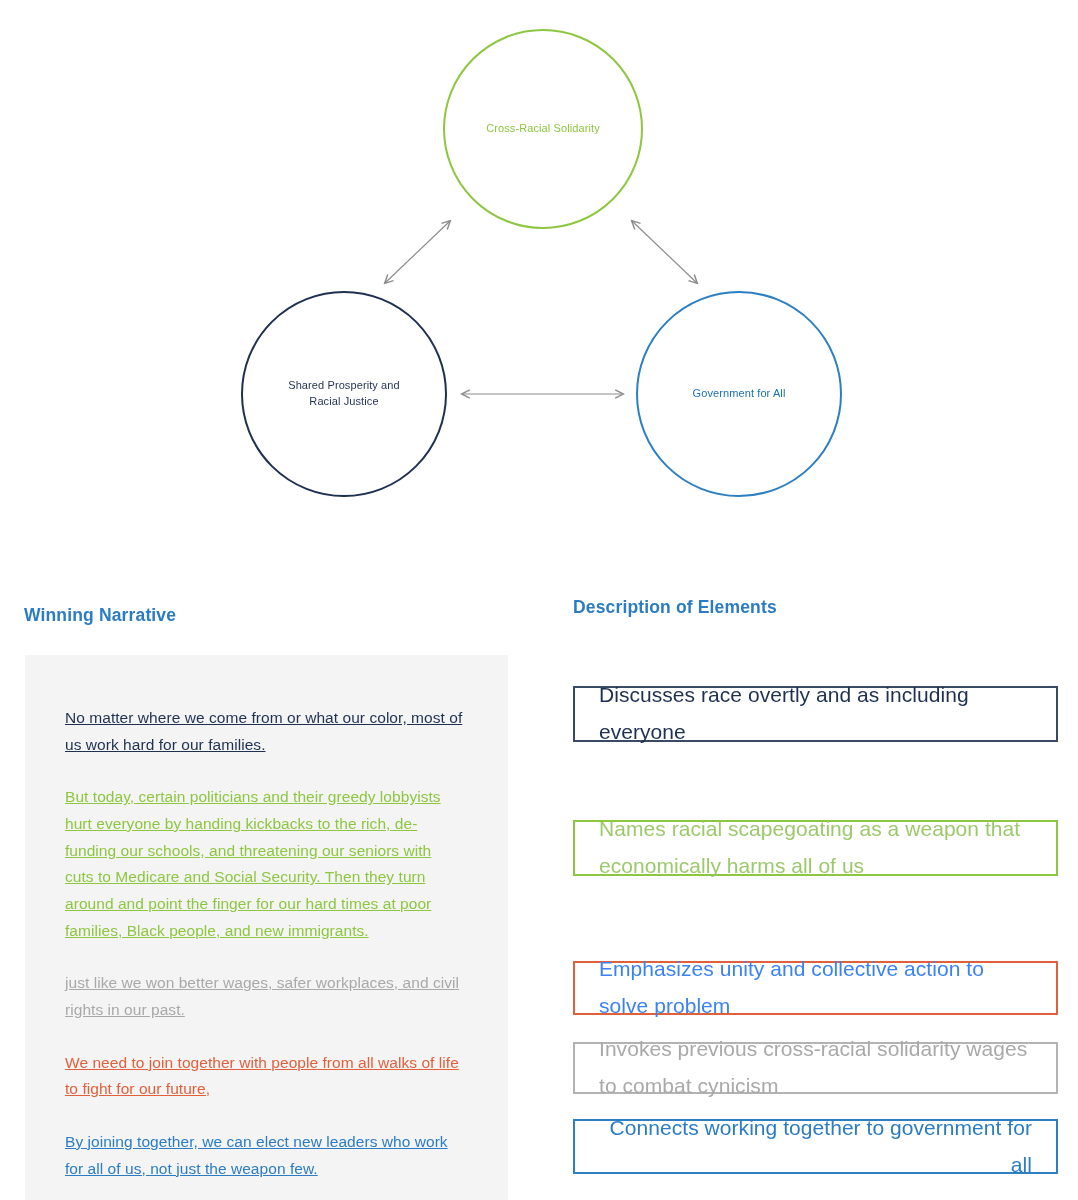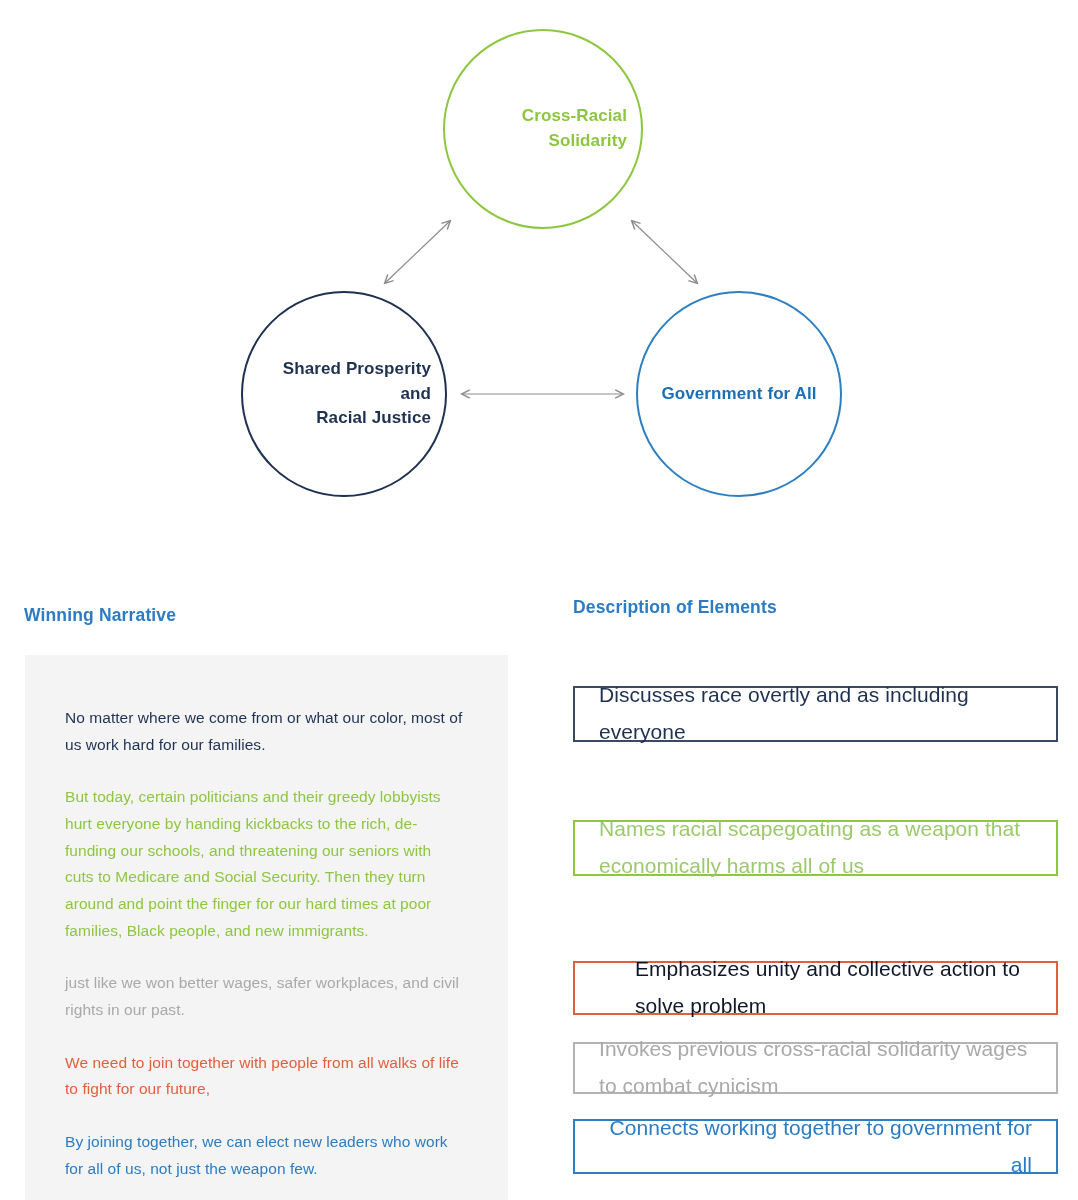--- a/index.html
+++ b/index.html
@@ -28,26 +28,25 @@
     border-radius: 50%;
     border: 2px solid #333;
     background: #ffffff;
     display: flex;
     align-items: center;
     justify-content: center;
     text-align: center;
     box-sizing: border-box;
   }
   .node-label {
-    font-size: 17px;
-    font-weight: bold;
+    font-size: 11px;
+    font-weight: normal;
     line-height: 1.45;
     letter-spacing: 0.1px;
     padding: 0 14px;
-    text-align: right;
   }
   #circle-top {
     left: 443px; top: 29px;
     width: 200px; height: 200px;
     border-color: #8DC63F;
   }
   #circle-top .node-label { color: #8DC63F; }
   #circle-left {
     left: 241px; top: 291px;
     width: 206px; height: 206px;
@@ -93,20 +92,21 @@
     height: 545px;
     background: #f4f4f4;
     box-sizing: border-box;
     padding: 50px 44px 0 40px;
   }
   .narrative-para {
     font-size: 15.5px;
     line-height: 1.72;
     margin: 0 0 26px 0;
     letter-spacing: 0.05px;
+    text-decoration: underline;
   }
   .narrative-para:last-child { margin-bottom: 0; }
   .n-navy   { color: #1F3151; }
   .n-green  { color: #8DC63F; }
   .n-orange { color: #E1603C; }
   .n-gray   { color: #a9a9a9; }
   .n-blue   { color: #2B7CC4; }
 
   #elements-list {
     position: absolute;
@@ -128,21 +128,21 @@
   .element-text {
     font-size: 21px;
     line-height: 1.75;
     letter-spacing: 0.05px;
   }
   #elbox-0 { top: 126px; height: 56px; border-color: #3A4A63; }
   #elbox-0 .element-text { color: #1F3151; }
   #elbox-1 { top: 260px; height: 56px; border-color: #8DC63F; }
   #elbox-1 .element-text { color: #9CC96B; }
   #elbox-2 { top: 401px; height: 54px; border-color: #E1603C; }
-  #elbox-2 .element-text { color: #0f172a; margin-left: 36px; }
+  #elbox-2 .element-text { color: #3b82f6; }
   #elbox-3 { top: 482px; height: 52px; border-color: #b3b3b3; }
   #elbox-3 .element-text { color: #a9a9a9; }
   #elbox-4 { top: 559px; height: 55px; border-color: #2D7FC1; }
   #elbox-4 .element-text { color: #2B7CC4; text-align: right; }
 </style>
 </head>
 <body>
 
 <div id="diagram">
 

